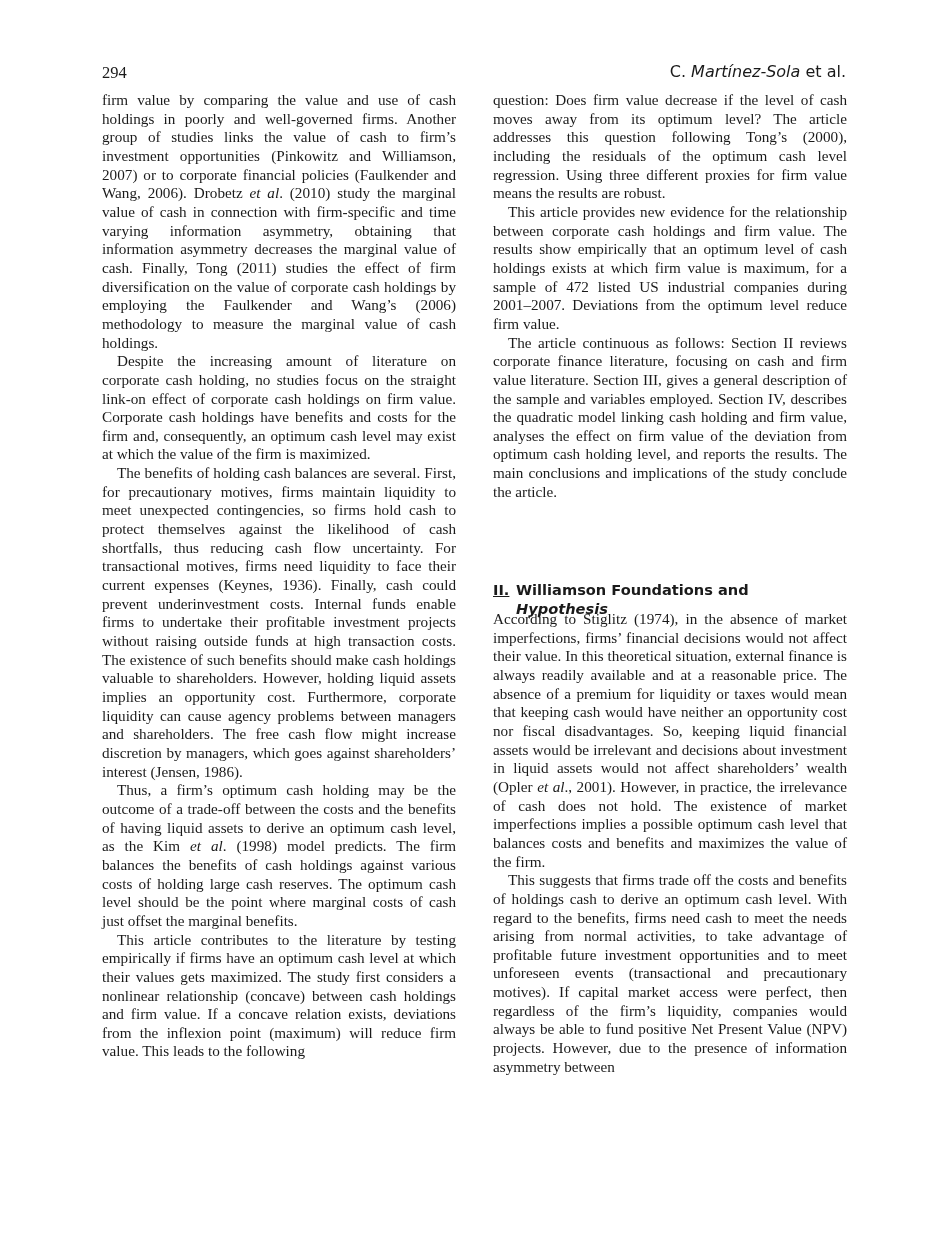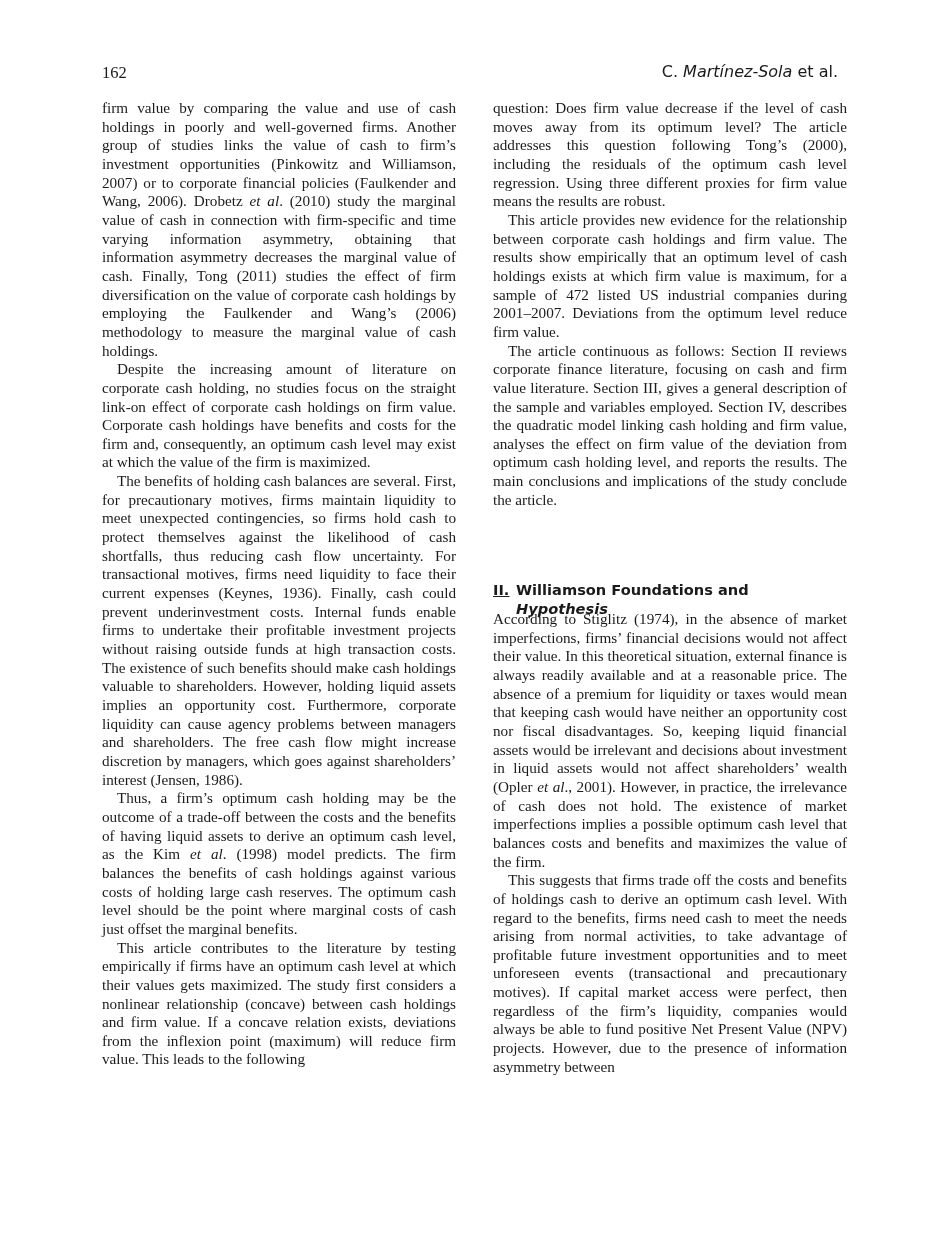--- a/index.html
+++ b/index.html
@@ -1,36 +1,36 @@
 <!DOCTYPE html>
 <html><head>
 <meta charset="utf-8">
 <style>
   html, body { margin: 0; padding: 0; background: #ffffff; }
   body { width: 948px; height: 1234px; position: relative; overflow: hidden; color: #1a1a1a; }
   .header-left { position: absolute; left: 102px; top: 63px; font-family: "Liberation Serif", serif; font-size: 16.5px; }
-  .header-right { position: absolute; right: 110px; top: 62px; font-family: "DejaVu Sans", sans-serif; font-size: 16px; }
+  .header-right { position: absolute; right: 102px; top: 62px; font-family: "DejaVu Sans", sans-serif; font-size: 16px; }
   .header-right .it { font-style: italic; }
-  .col { position: absolute; top: 99px; width: 354px; font-family: "Liberation Serif", serif; font-size: 15.2px; line-height: 18.65px; text-align: justify; hyphens: manual; }
+  .col { position: absolute; top: 91px; width: 354px; font-family: "Liberation Serif", serif; font-size: 15.2px; line-height: 18.65px; text-align: justify; hyphens: manual; }
   .col-left { left: 102px; }
   .col-right { left: 493px; }
   .col p { margin: 0; text-indent: 0; }
   .col p.ind { text-indent: 15px; }
   .col p.noind { text-indent: 0; }
   .col em { font-style: italic; }
   .section-heading { position: absolute; left: 493px; top: 580px; width: 354px; font-family: "DejaVu Sans", sans-serif; font-weight: bold; font-size: 14.6px; line-height: 19px; }
   .section-heading .num { display: inline-block; width: 23px; text-decoration: underline; }
   .section-heading .line2 { padding-left: 23px; font-style: italic; }
   .col-right-2 { top: 610px; }
 </style>
 </head>
 <body>
 
 <div>
-  <span class="header-left">162</span>
+  <span class="header-left">294</span>
   <span class="header-right"><span>C. </span><span class="it">Martínez-Sola</span><span> et al.</span></span>
 </div>
 
 <div class="col col-left">
   <p class="noind"><span>firm value by comparing the value and use of cash holdings in poorly and well-governed firms. Another group of studies links the value of cash to firm’s investment opportunities (Pinkowitz and Williamson, 2007) or to corporate financial policies (Faulkender and Wang, 2006). Drobetz </span><em>et al</em><span>. (2010) study the marginal value of cash in connection with firm-specific and time varying information asymmetry, obtaining that information asymmetry decreases the marginal value of cash. Finally, Tong (2011) studies the effect of firm diversification on the value of corporate cash holdings by employing the Faulkender and Wang’s (2006) methodology to measure the marginal value of cash holdings.</span></p>
   <p class="ind">Despite the increasing amount of literature on corporate cash holding, no studies focus on the straight link-on effect of corporate cash holdings on firm value. Corporate cash holdings have benefits and costs for the firm and, consequently, an optimum cash level may exist at which the value of the firm is maximized.</p>
   <p class="ind">The benefits of holding cash balances are several. First, for precautionary motives, firms maintain liquidity to meet unexpected contingencies, so firms hold cash to protect themselves against the likelihood of cash shortfalls, thus reducing cash flow uncer­tainty. For transactional motives, firms need liquidity to face their current expenses (Keynes, 1936). Finally, cash could prevent underinvestment costs. Internal funds enable firms to undertake their profitable investment projects without raising outside funds at high transaction costs. The existence of such benefits should make cash holdings valuable to shareholders. However, holding liquid assets implies an opportu­nity cost. Furthermore, corporate liquidity can cause agency problems between managers and share­holders. The free cash flow might increase discretion by managers, which goes against shareholders’ inter­est (Jensen, 1986).</p>
   <p class="ind"><span>Thus, a firm’s optimum cash holding may be the outcome of a trade-off between the costs and the benefits of having liquid assets to derive an optimum cash level, as the Kim </span><em>et al</em><span>. (1998) model predicts. The firm balances the benefits of cash holdings against various costs of holding large cash reserves. The optimum cash level should be the point where marginal costs of cash just offset the marginal benefits.</span></p>
   <p class="ind">This article contributes to the literature by testing empirically if firms have an optimum cash level at which their values gets maximized. The study first considers a nonlinear relationship (concave) between cash holdings and firm value. If a concave relation exists, deviations from the inflexion point (maximum) will reduce firm value. This leads to the following</p>
 </div>

